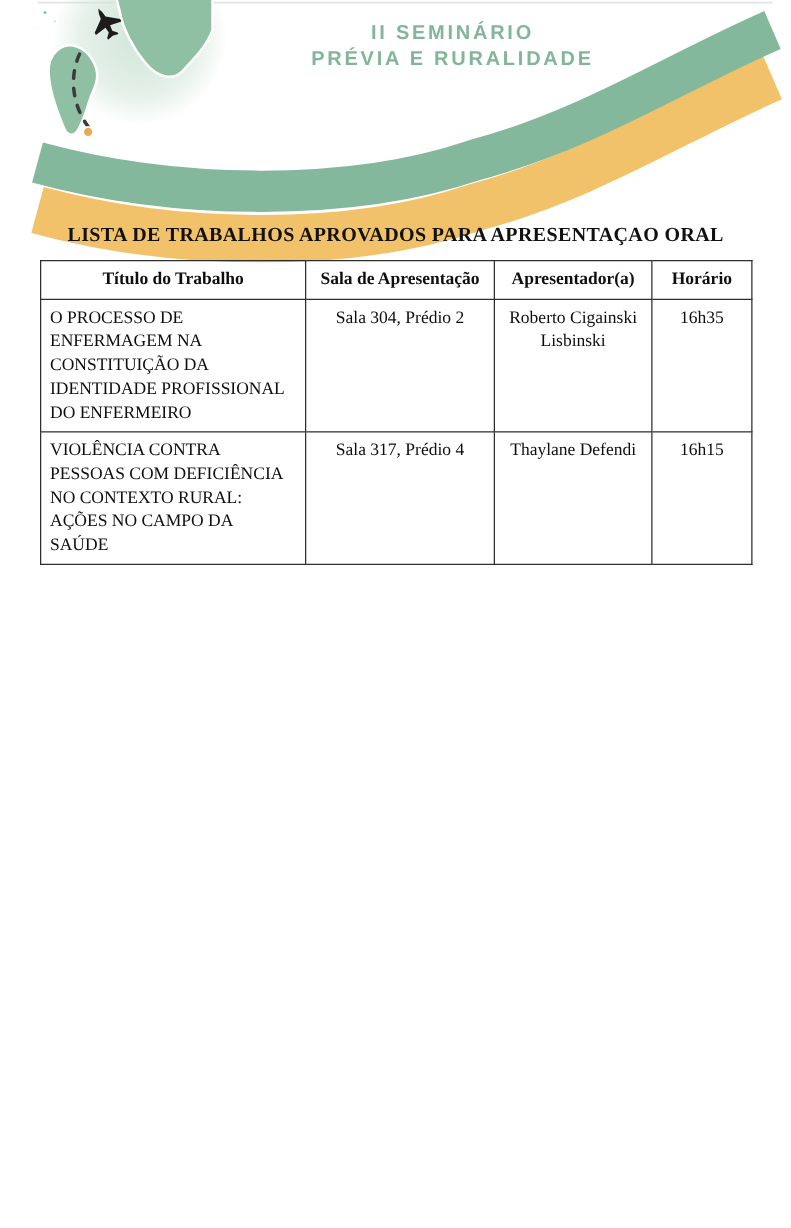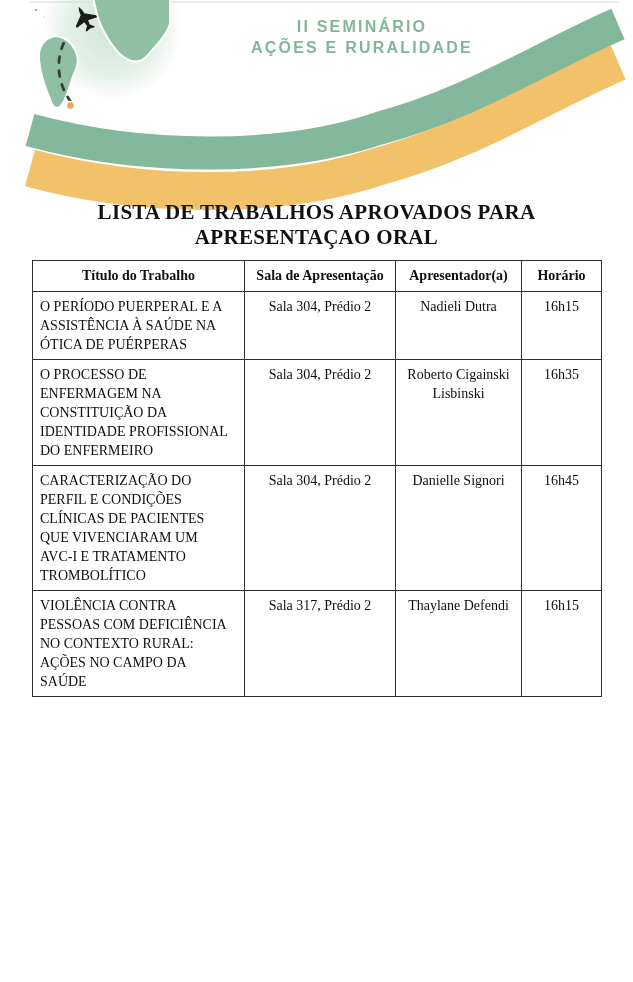--- a/index.html
+++ b/index.html
@@ -27,22 +27,22 @@
   .plane{fill:#1c1c1c;}
   .event-title{
     position:absolute;left:238px;top:17px;width:248px;z-index:2;
     text-align:center;font-family:"Liberation Sans", sans-serif;
     font-weight:700;font-size:16px;line-height:20.5px;letter-spacing:2.2px;
     color:var(--title-green);
   }
   
   main{position:relative;z-index:1;padding:0 32px;}
   .doc-title{
-    margin:30px 0 0 0;text-align:center;
-    font-size:21px;font-weight:bold;letter-spacing:0.3px;color:#111;
+    margin:10px 0 0 0;text-align:center;
+    font-size:16px;font-weight:bold;letter-spacing:0.3px;color:#111;
   }
   .intro{
     margin:31px 0 0 0;text-align:justify;
     font-size:15.5px;line-height:31px;text-indent:43px;color:#111;
   }
   .bu{font-weight:bold;text-decoration:underline;}
   table{
     border-collapse:collapse;table-layout:fixed;width:569px;margin-top:10px;
   }
   th,td{border:1.6px solid #2e2e2e;overflow:hidden;}
@@ -92,21 +92,21 @@
 
       <path class="flight-path" d="M71,102 C56,82 55,56 67,37"></path>
       <circle class="dest-dot" cx="70.5" cy="105.5" r="4"></circle>
       <g transform="translate(84,17) rotate(-28) scale(1.05)">
         <path class="plane" d="M0,-11 L1.5,-7 L2,-3 L11,4 L11,6 L2,4.5 L1.5,9 L4.5,12 L4.5,13.5 L0,12.5 L-4.5,13.5 L-4.5,12 L-1.5,9 L-2,4.5 L-11,6 L-11,4 L-2,-3 L-1.5,-7 Z"></path>
       </g>
     </svg>
 
     <div class="event-title">
       <div>II SEMINÁRIO</div>
-      <div>AÇÕES E RURALIDADE</div>
+      <div>PRÉVIA E RURALIDADE</div>
     </div>
   </header>
 
   <main>
     <h1 class="doc-title">LISTA DE TRABALHOS APROVADOS PARA APRESENTAÇAO ORAL</h1>
 
 
     <table>
       <colgroup>
         <col style="width:212px">
@@ -117,55 +117,36 @@
       <thead>
         <tr>
           <th>Título do Trabalho</th>
           <th>Sala de Apresentação</th>
           <th>Apresentador(a)</th>
           <th>Horário</th>
         </tr>
       </thead>
       <tbody>
         <tr>
-          <td class="c-titulo">O PERÍODO PUERPERAL E A
-ASSISTÊNCIA À SAÚDE NA
-ÓTICA DE PUÉRPERAS</td>
-          <td class="c-sala">Sala 304, Prédio 2</td>
-          <td class="c-apresentador">Nadieli Dutra</td>
-          <td class="c-horario">16h15</td>
-        </tr>
-        <tr>
           <td class="c-titulo">O PROCESSO DE
 ENFERMAGEM NA
 CONSTITUIÇÃO DA
 IDENTIDADE PROFISSIONAL
 DO ENFERMEIRO</td>
           <td class="c-sala">Sala 304, Prédio 2</td>
           <td class="c-apresentador">Roberto Cigainski
 Lisbinski</td>
           <td class="c-horario">16h35</td>
         </tr>
         <tr>
-          <td class="c-titulo">CARACTERIZAÇÃO DO
-PERFIL E CONDIÇÕES
-CLÍNICAS DE PACIENTES
-QUE VIVENCIARAM UM
-AVC-I E TRATAMENTO
-TROMBOLÍTICO</td>
-          <td class="c-sala">Sala 304, Prédio 2</td>
-          <td class="c-apresentador">Danielle Signori</td>
-          <td class="c-horario">16h45</td>
-        </tr>
-        <tr>
           <td class="c-titulo">VIOLÊNCIA CONTRA
 PESSOAS COM DEFICIÊNCIA
 NO CONTEXTO RURAL:
 AÇÕES NO CAMPO DA
 SAÚDE</td>
-          <td class="c-sala">Sala 317, Prédio 2</td>
+          <td class="c-sala">Sala 317, Prédio 4</td>
           <td class="c-apresentador">Thaylane Defendi</td>
           <td class="c-horario">16h15</td>
         </tr>
       </tbody>
     </table>
   </main>
 </div>
 
 </body></html>

